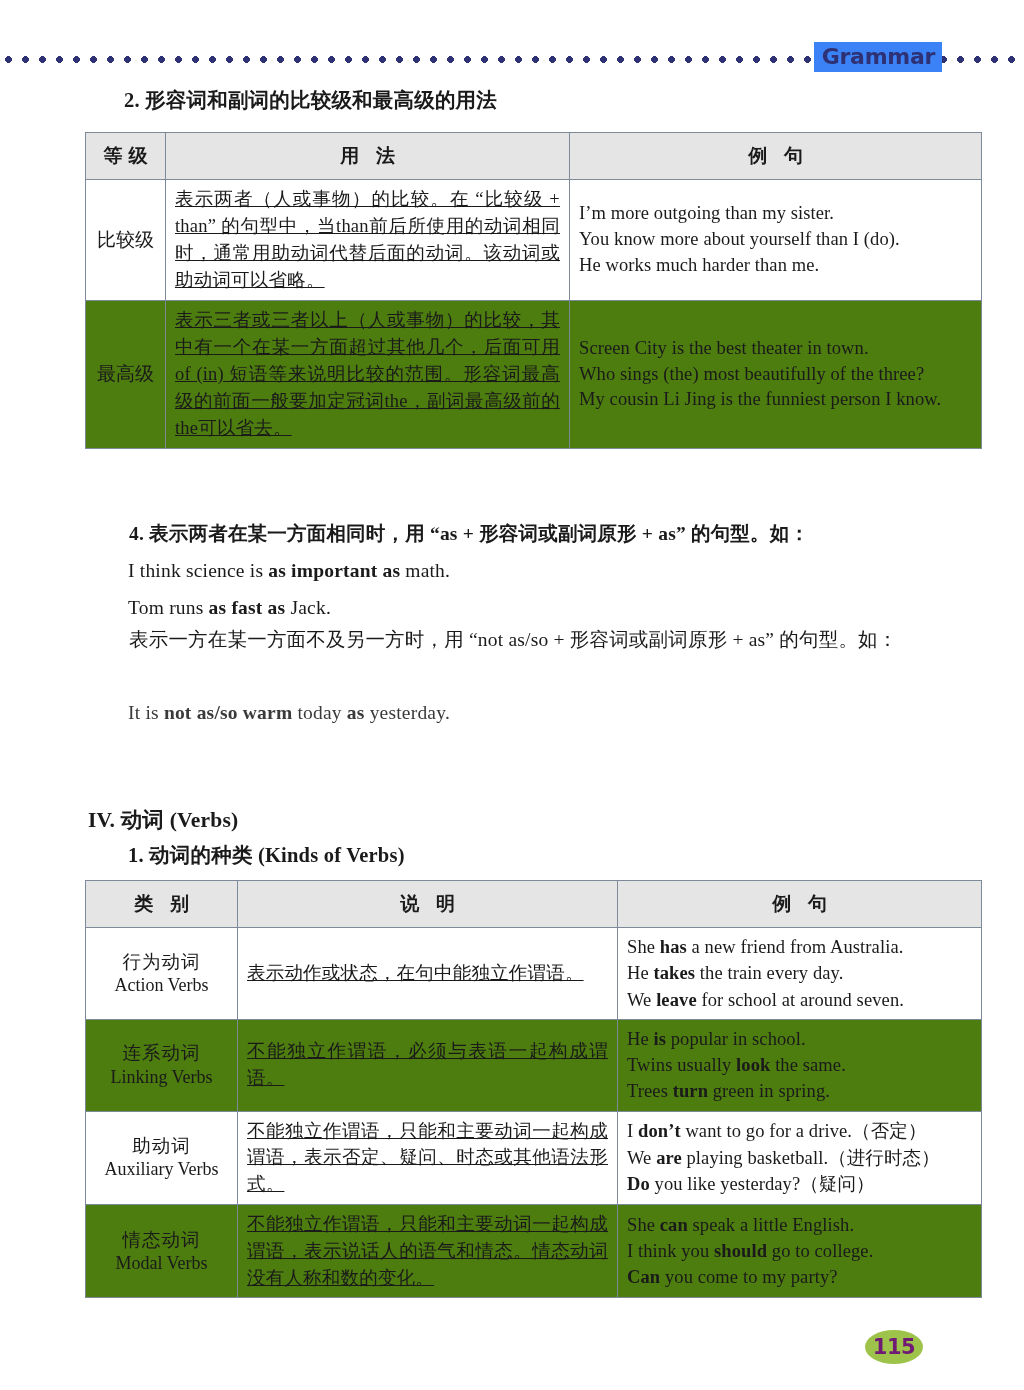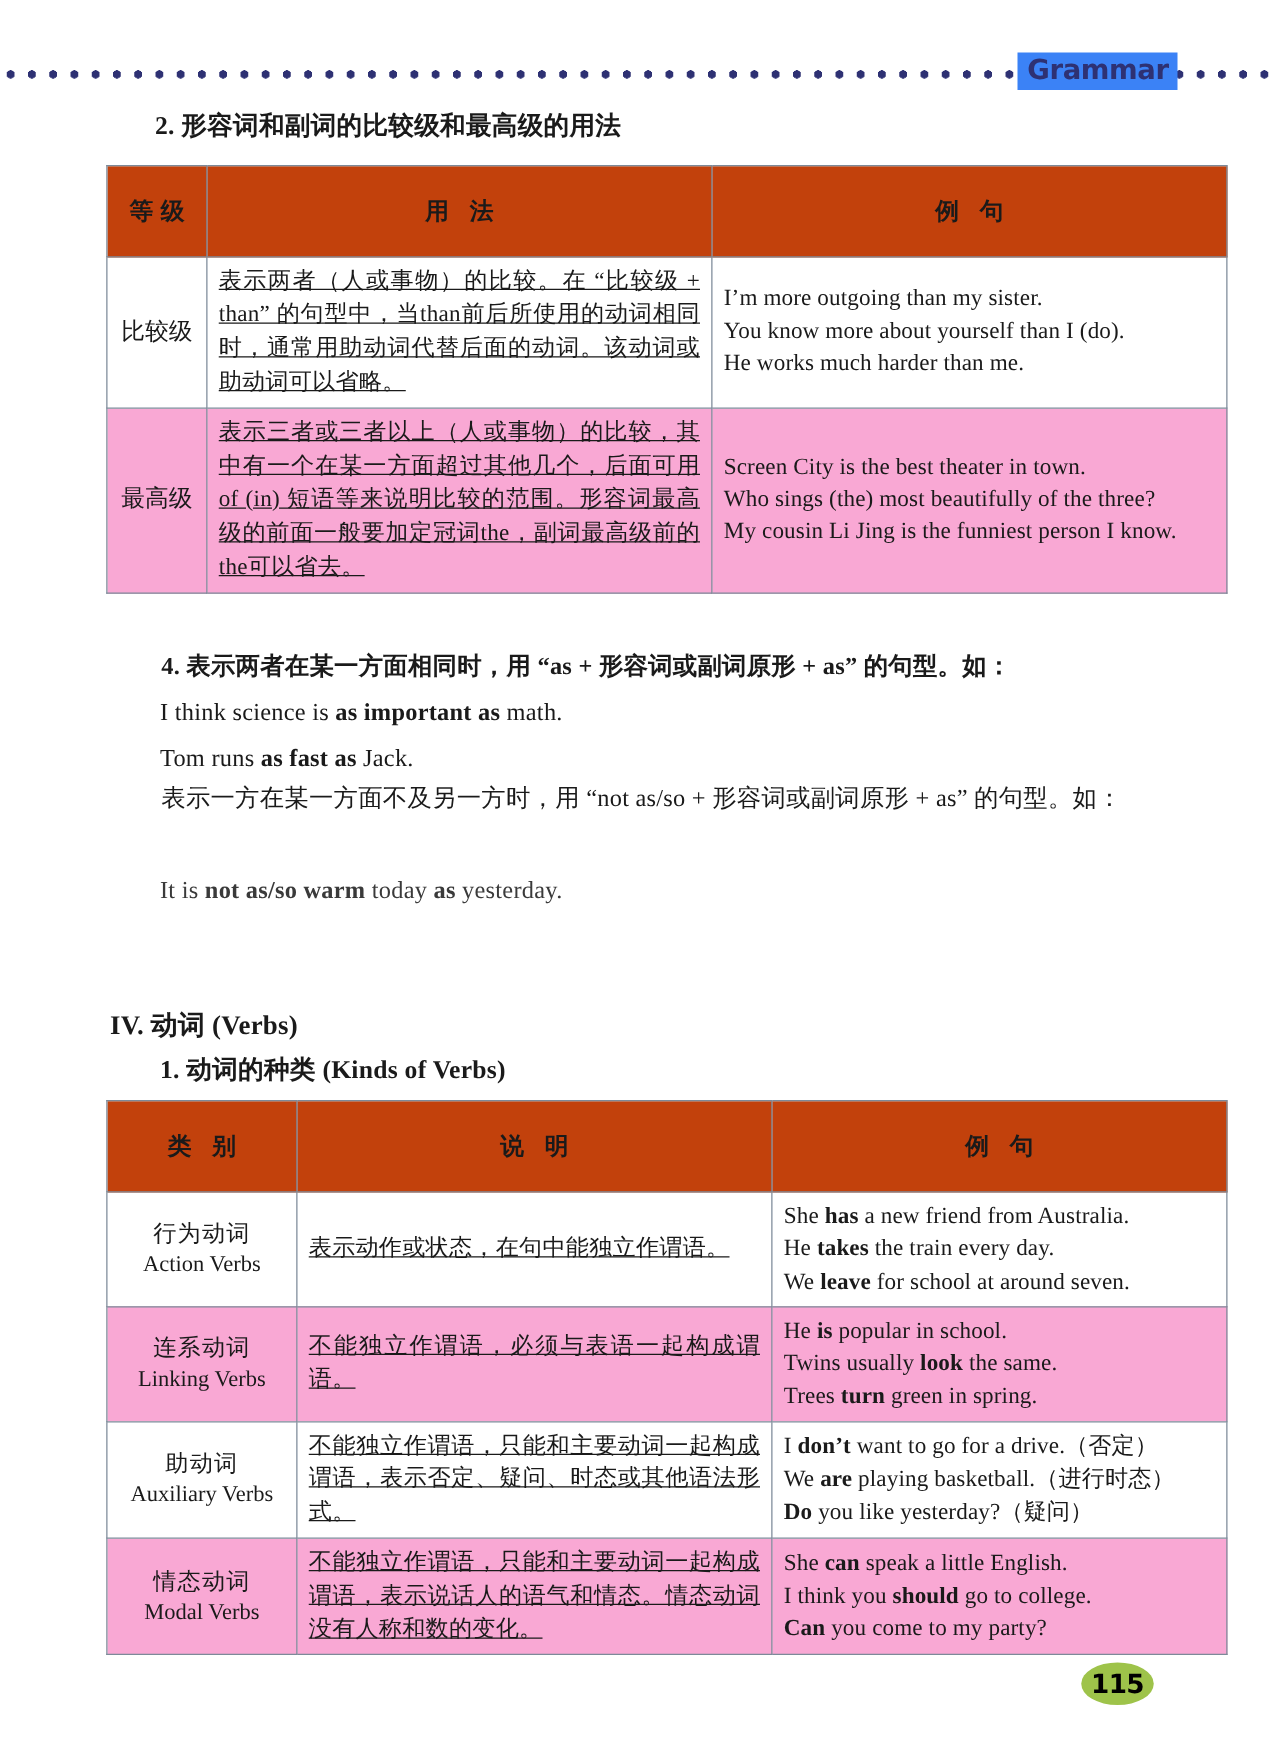--- a/index.html
+++ b/index.html
@@ -75,25 +75,25 @@
     border-collapse: collapse;
     table-layout: fixed;
     background: #ffffff;
   }
   table.gtable th, table.gtable td {
     border: 1px solid #7d8a99;
     vertical-align: middle;
     padding: 6px 9px;
   }
   table.gtable thead th {
-    background: #c2410c;
+    background: #e5e5e5;
     text-align: center;
     font-weight: bold;
     font-size: 19px;
-    padding: 23px 6px;
+    padding: 10px 6px;
     height: 26px;
     letter-spacing: 6px;
     text-indent: 6px;
   }
   td.cat {
     text-align: center;
     font-size: 18.5px;
     line-height: 1.30;
     letter-spacing: 1px;
     padding: 6px 2px;
@@ -109,21 +109,21 @@
     letter-spacing: 0.2px;
     text-align: justify;
     text-justify: inter-ideograph;
     text-decoration: underline;
   }
   td.ex {
     font-size: 18.5px;
     line-height: 1.40;
     letter-spacing: 0.1px;
   }
-  tr.shade td { background: #f9a8d4; }
+  tr.shade td { background: #4d7c0f; }
 
   
   #table-compare { left: 85px; top: 132px; width: 896px; }
   #table-compare col.c1 { width: 80px; }
   #table-compare col.c2 { width: 404px; }
   #table-compare col.c3 { width: 412px; }
   #table-compare td.cat {
     font-size: 19px;
     line-height: 1.28;
   }
@@ -163,21 +163,21 @@
 
   
   .pagenum {
     position: absolute;
     left: 865px;
     top: 1330px;
     width: 58px;
     height: 34px;
     border-radius: 50%;
     background: #9ec34a;
-    color: #000000;
+    color: #701a75;
     font-family: "DejaVu Sans", "Liberation Sans", sans-serif;
     font-weight: bold;
     font-size: 21px;
     line-height: 34px;
     text-align: center;
     letter-spacing: -0.5px;
   }
 </style>
 </head>
 <body>

